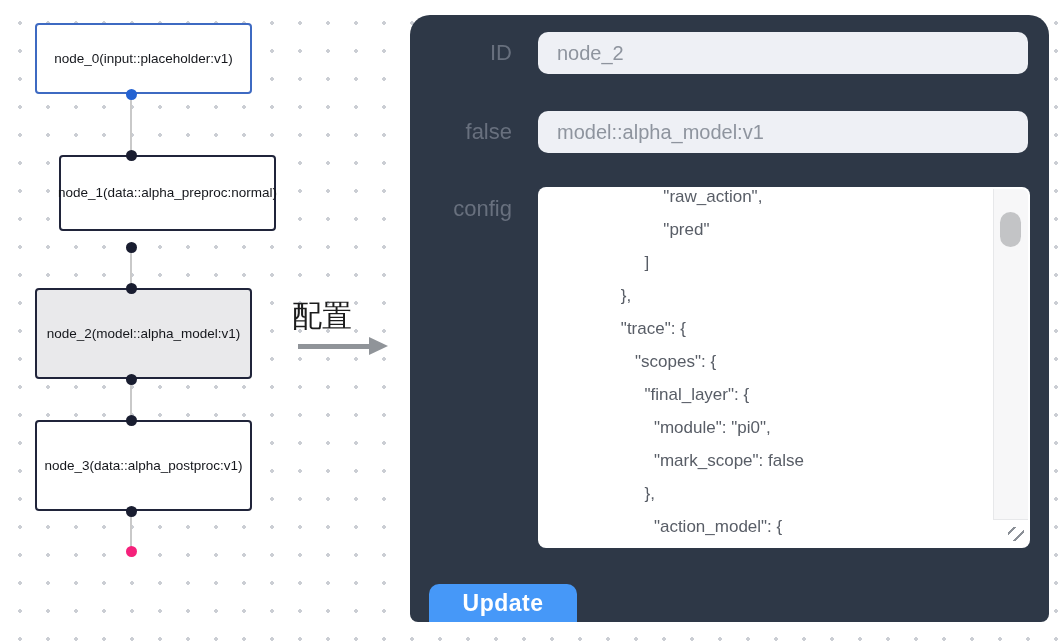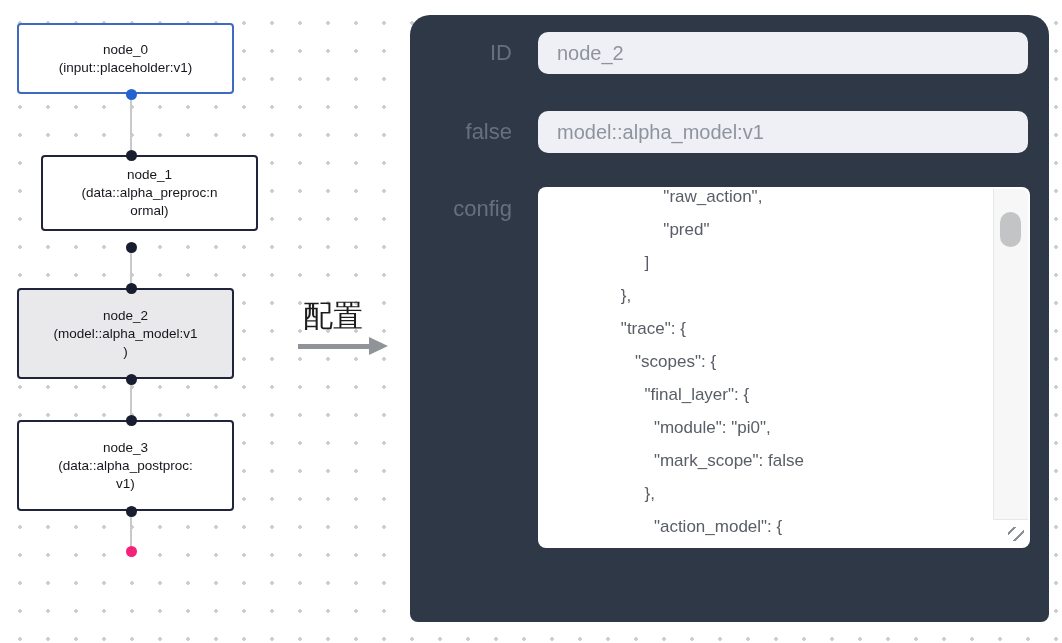--- a/index.html
+++ b/index.html
@@ -4,35 +4,35 @@
 <style>
   html,body{margin:0;padding:0;}
   body{font-family:"Liberation Sans",sans-serif;}
   #screen{
     position:relative;width:1062px;height:643px;overflow:hidden;background:#ffffff;
     background-image:radial-gradient(circle,var(--canvas-dot) 1.6px,transparent 2px);
     background-size:28px 28px;background-position:6px 9px;
   }
   
   .node{
-    position:absolute;left:17px;width:217px;box-sizing:border-box;
+    position:absolute;left:35px;width:217px;box-sizing:border-box;
     border:2px solid var(--node-border-dark);border-radius:4px;
     background:var(--node-fill);color:var(--node-text);
-    display:flex;flex-direction:column;justify-content:center;align-items:center;
+    display:flex;flex-direction:row;justify-content:center;align-items:center;
     text-align:center;font-size:13.5px;line-height:18px;font-weight:500;
   }
   .node-blue{border-color:var(--node-border-blue);}
   .node-pink{border-color:var(--node-border-pink);}
   .node-selected{background:var(--node-fill-selected);border-width:2.5px;}
   .edge{position:absolute;left:130px;width:2px;background:var(--edge-line);}
   .port{position:absolute;left:126px;width:11px;height:11px;border-radius:50%;}
   .port-blue{background:var(--port-blue);}
   .port-dark{background:var(--port-dark);}
   .port-pink{background:var(--port-pink);}
-  .flow-arrow-label{position:absolute;left:303px;top:299px;font-size:30px;line-height:34px;color:var(--flow-label-text);}
+  .flow-arrow-label{position:absolute;left:292px;top:299px;font-size:30px;line-height:34px;color:var(--flow-label-text);}
   .flow-arrow-line{position:absolute;left:298px;top:344px;width:72px;height:5px;background:var(--arrow);}
   .flow-arrow-head{position:absolute;left:369px;top:337px;width:0;height:0;
     border-left:19px solid var(--arrow);border-top:9.5px solid transparent;border-bottom:9.5px solid transparent;}
   
   .panel{
     position:absolute;left:410px;top:15px;width:639px;height:607px;
     background:var(--panel-bg);border-radius:20px 20px 8px 8px;
   }
   .panel-label{
     position:absolute;left:0;width:102px;text-align:right;
@@ -136,14 +136,15 @@
                     },
                       "action_model": {</pre>
       <div class="vscroll-track">
         <div class="vscroll-thumb"></div>
       </div>
       <div class="scroll-corner">
         <div class="resize-grip"></div>
       </div>
     </div>
 
+    <button class="update-btn">Update</button>
   </div>
 </div>
 
 </body></html>

